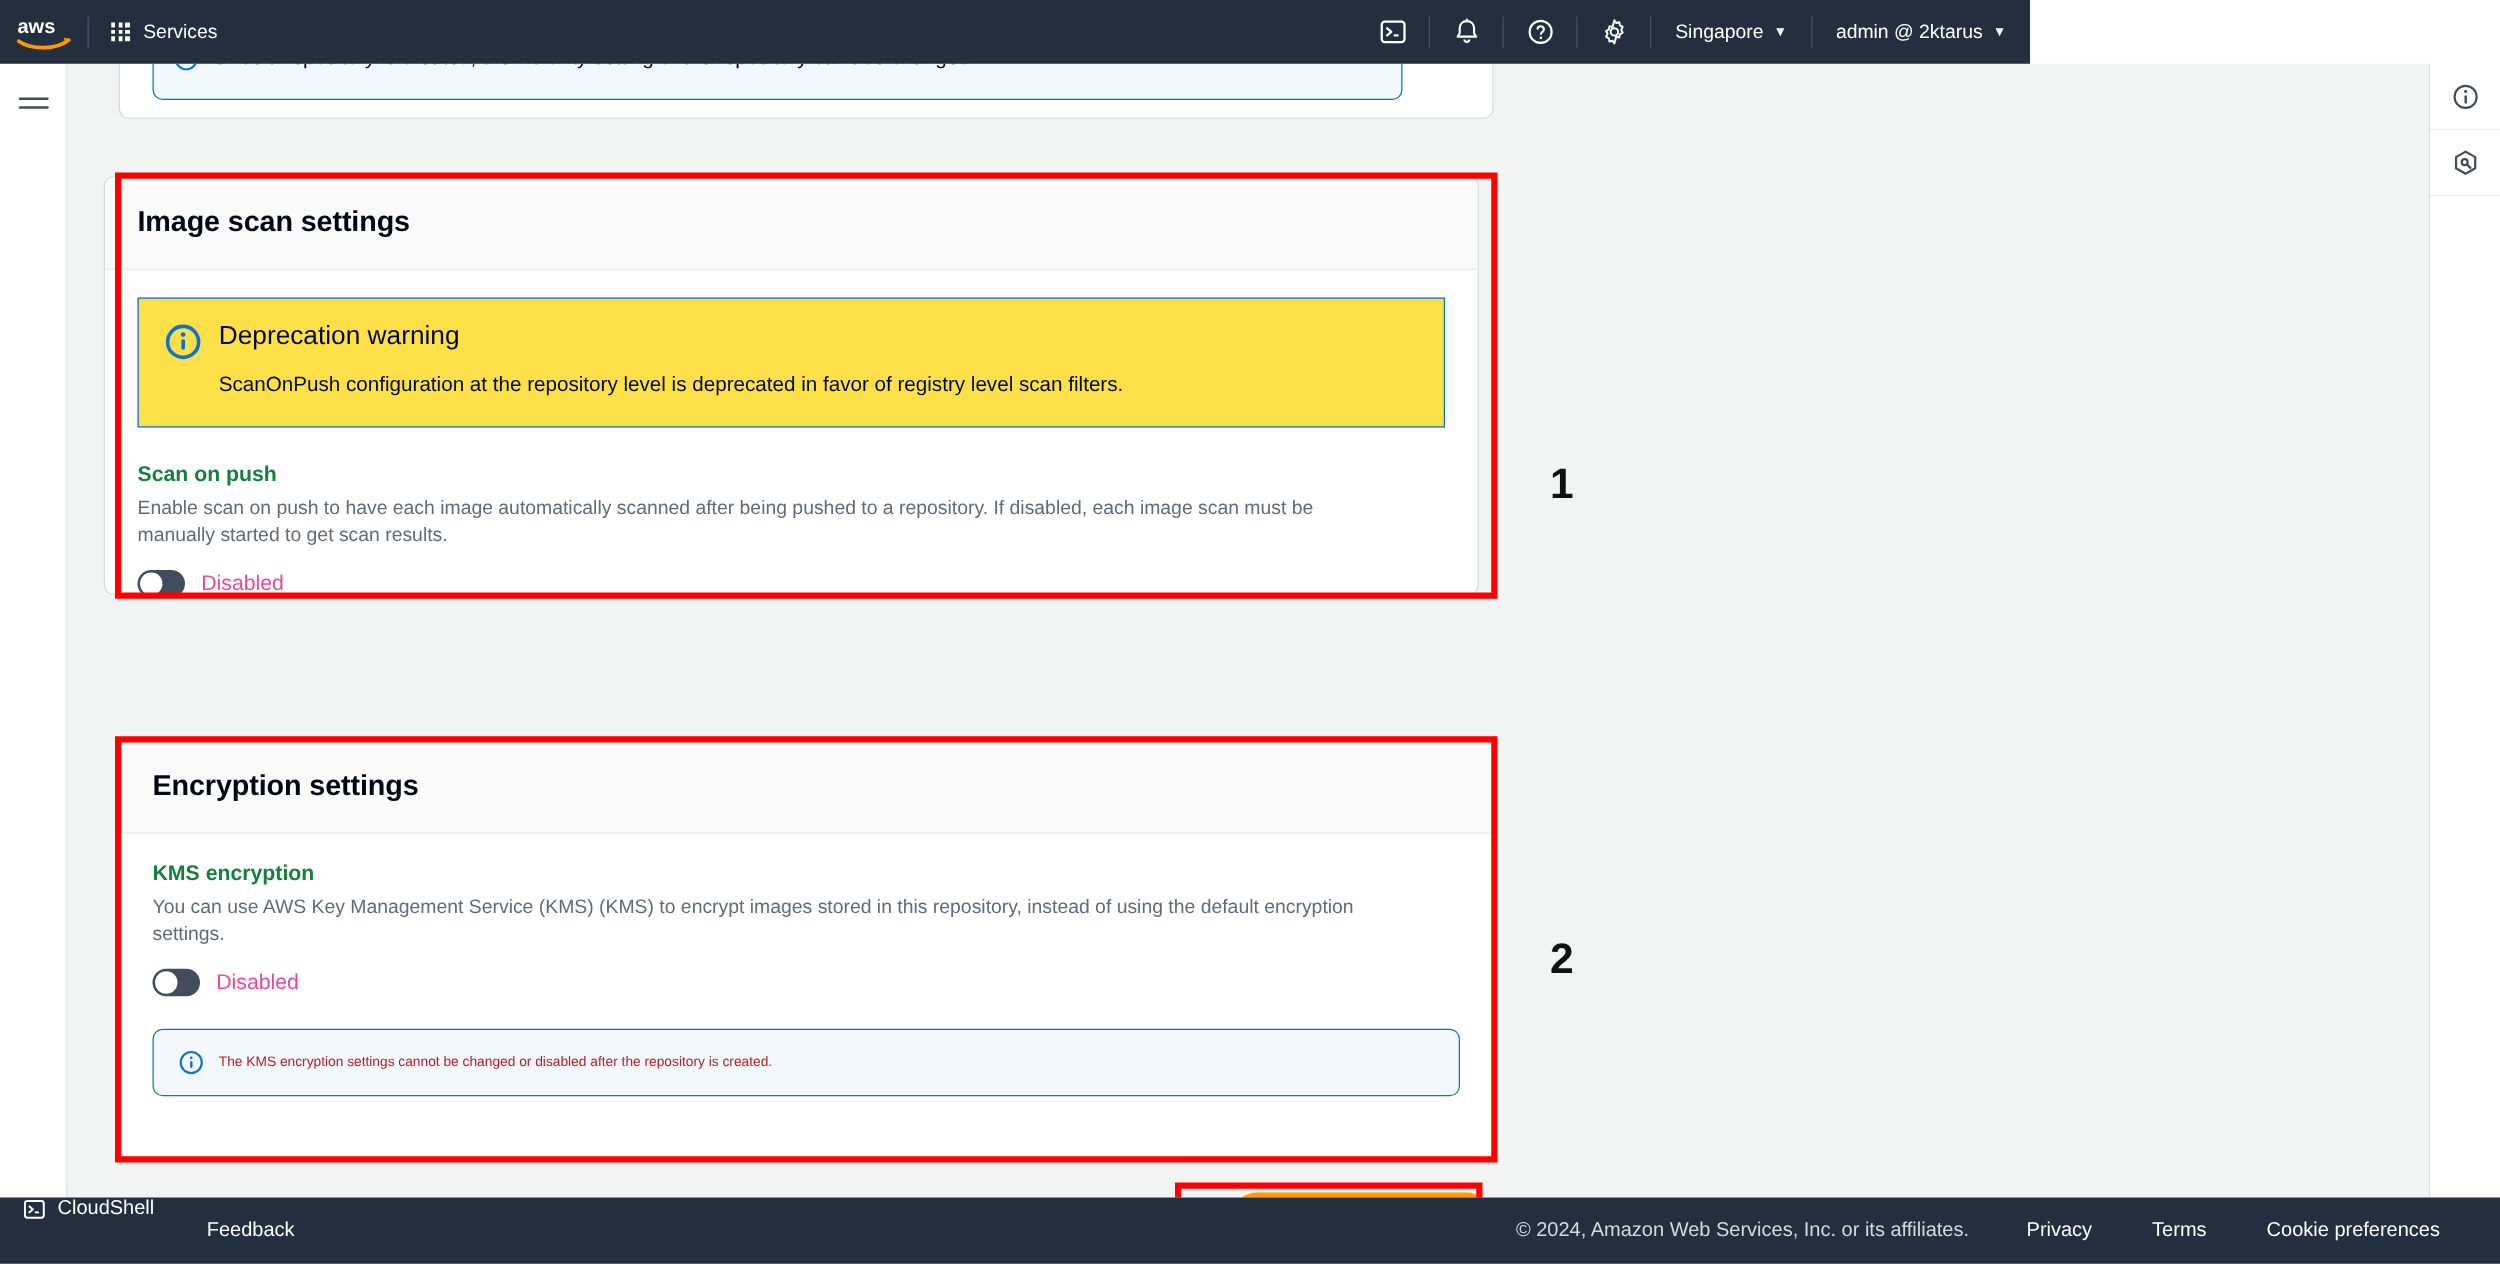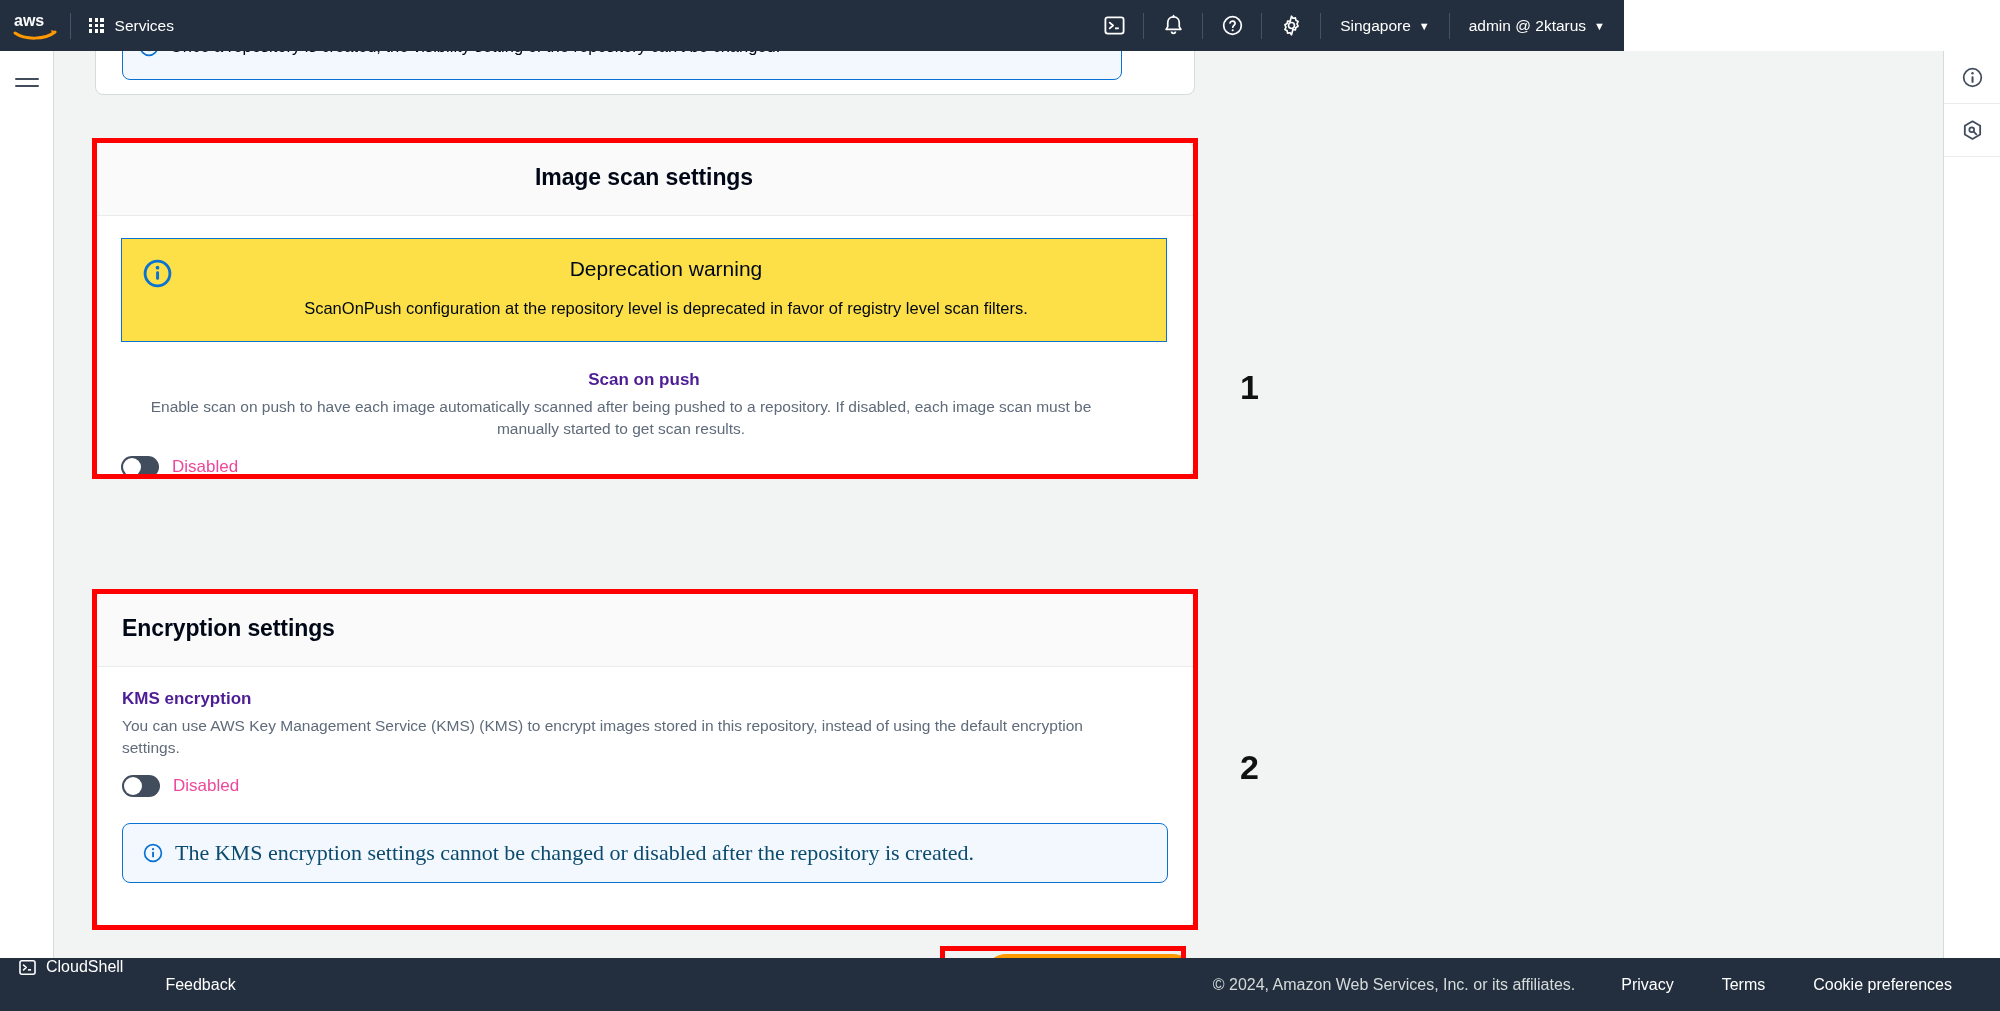--- a/index.html
+++ b/index.html
@@ -155,24 +155,24 @@
   .inline-alert-head {
     font-size:21px; color:#000716; line-height:1.15; margin-bottom:16px;
   }
   .inline-alert-body {
     font-size:16.5px; color:#000716; line-height:1.45;
   }
   .inline-alert-oneline {
     background:#f2f8fd; border:1px solid #0972d3; border-radius:8px;
     padding:16px 20px; display:flex; gap:12px; align-items:center;
   }
-  .inline-alert-oneline span { font-size:22px; color:#0c4a6e;font-family:Liberation Serif, serif; }
+  .inline-alert-oneline span { font-size:11px; color:#b91c1c; }
 
   .field-label {
-    font-size:17px; font-weight:700; color:#4c1d95; margin-bottom:6px;
+    font-size:17px; font-weight:700; color:#15803d; margin-bottom:6px;
   }
   .field-desc {
     font-size:15.5px; color:#5f6b7a; line-height:1.42; max-width:1000px;
   }
 
   .toggle-row { display:flex; align-items:center; gap:13px; margin-top:16px; cursor:pointer; }
   .toggle {
     width:38px; height:22px; border-radius:11px;
     background:#414d5c; position:relative; flex:none;
   }
@@ -350,21 +350,21 @@
     <div id="visibility-alert">
       <svg width="20" height="20" viewBox="0 0 20 20" style="flex:none;margin-top:2px" aria-hidden="true">
         <circle cx="10" cy="10" r="8.4" stroke="#0972d3" stroke-width="1.7" fill="none"></circle>
         <circle cx="10" cy="6.2" r="1.1" fill="#0972d3"></circle>
         <rect x="9.1" y="8.7" width="1.9" height="5.6" rx="0.9" fill="#0972d3"></rect>
       </svg>
       <div class="alert-txt">Once a repository is created, the visibility setting of the repository can't be changed.</div>
     </div>
   </div>
 
-  <div class="card" id="image-scan-card" style="left:40px; top:90px; width:1100px; height:335px;text-align:center;">
+  <div class="card" id="image-scan-card" style="left:29px; top:90px; width:1100px; height:335px;">
     <div class="card-header">
       <div class="card-title">Image scan settings</div>
     </div>
     <div class="card-body">
 
       <div class="inline-alert">
         <svg width="31" height="31" viewBox="0 0 24 24" style="flex:none;margin-top:1px" aria-hidden="true">
           <circle cx="12" cy="12" r="9.6" stroke="#0972d3" stroke-width="2.2" fill="none"></circle>
           <circle cx="12" cy="7.5" r="1.45" fill="#0972d3"></circle>
           <rect x="10.9" y="10.3" width="2.3" height="6.6" rx="1.1" fill="#0972d3"></rect>

